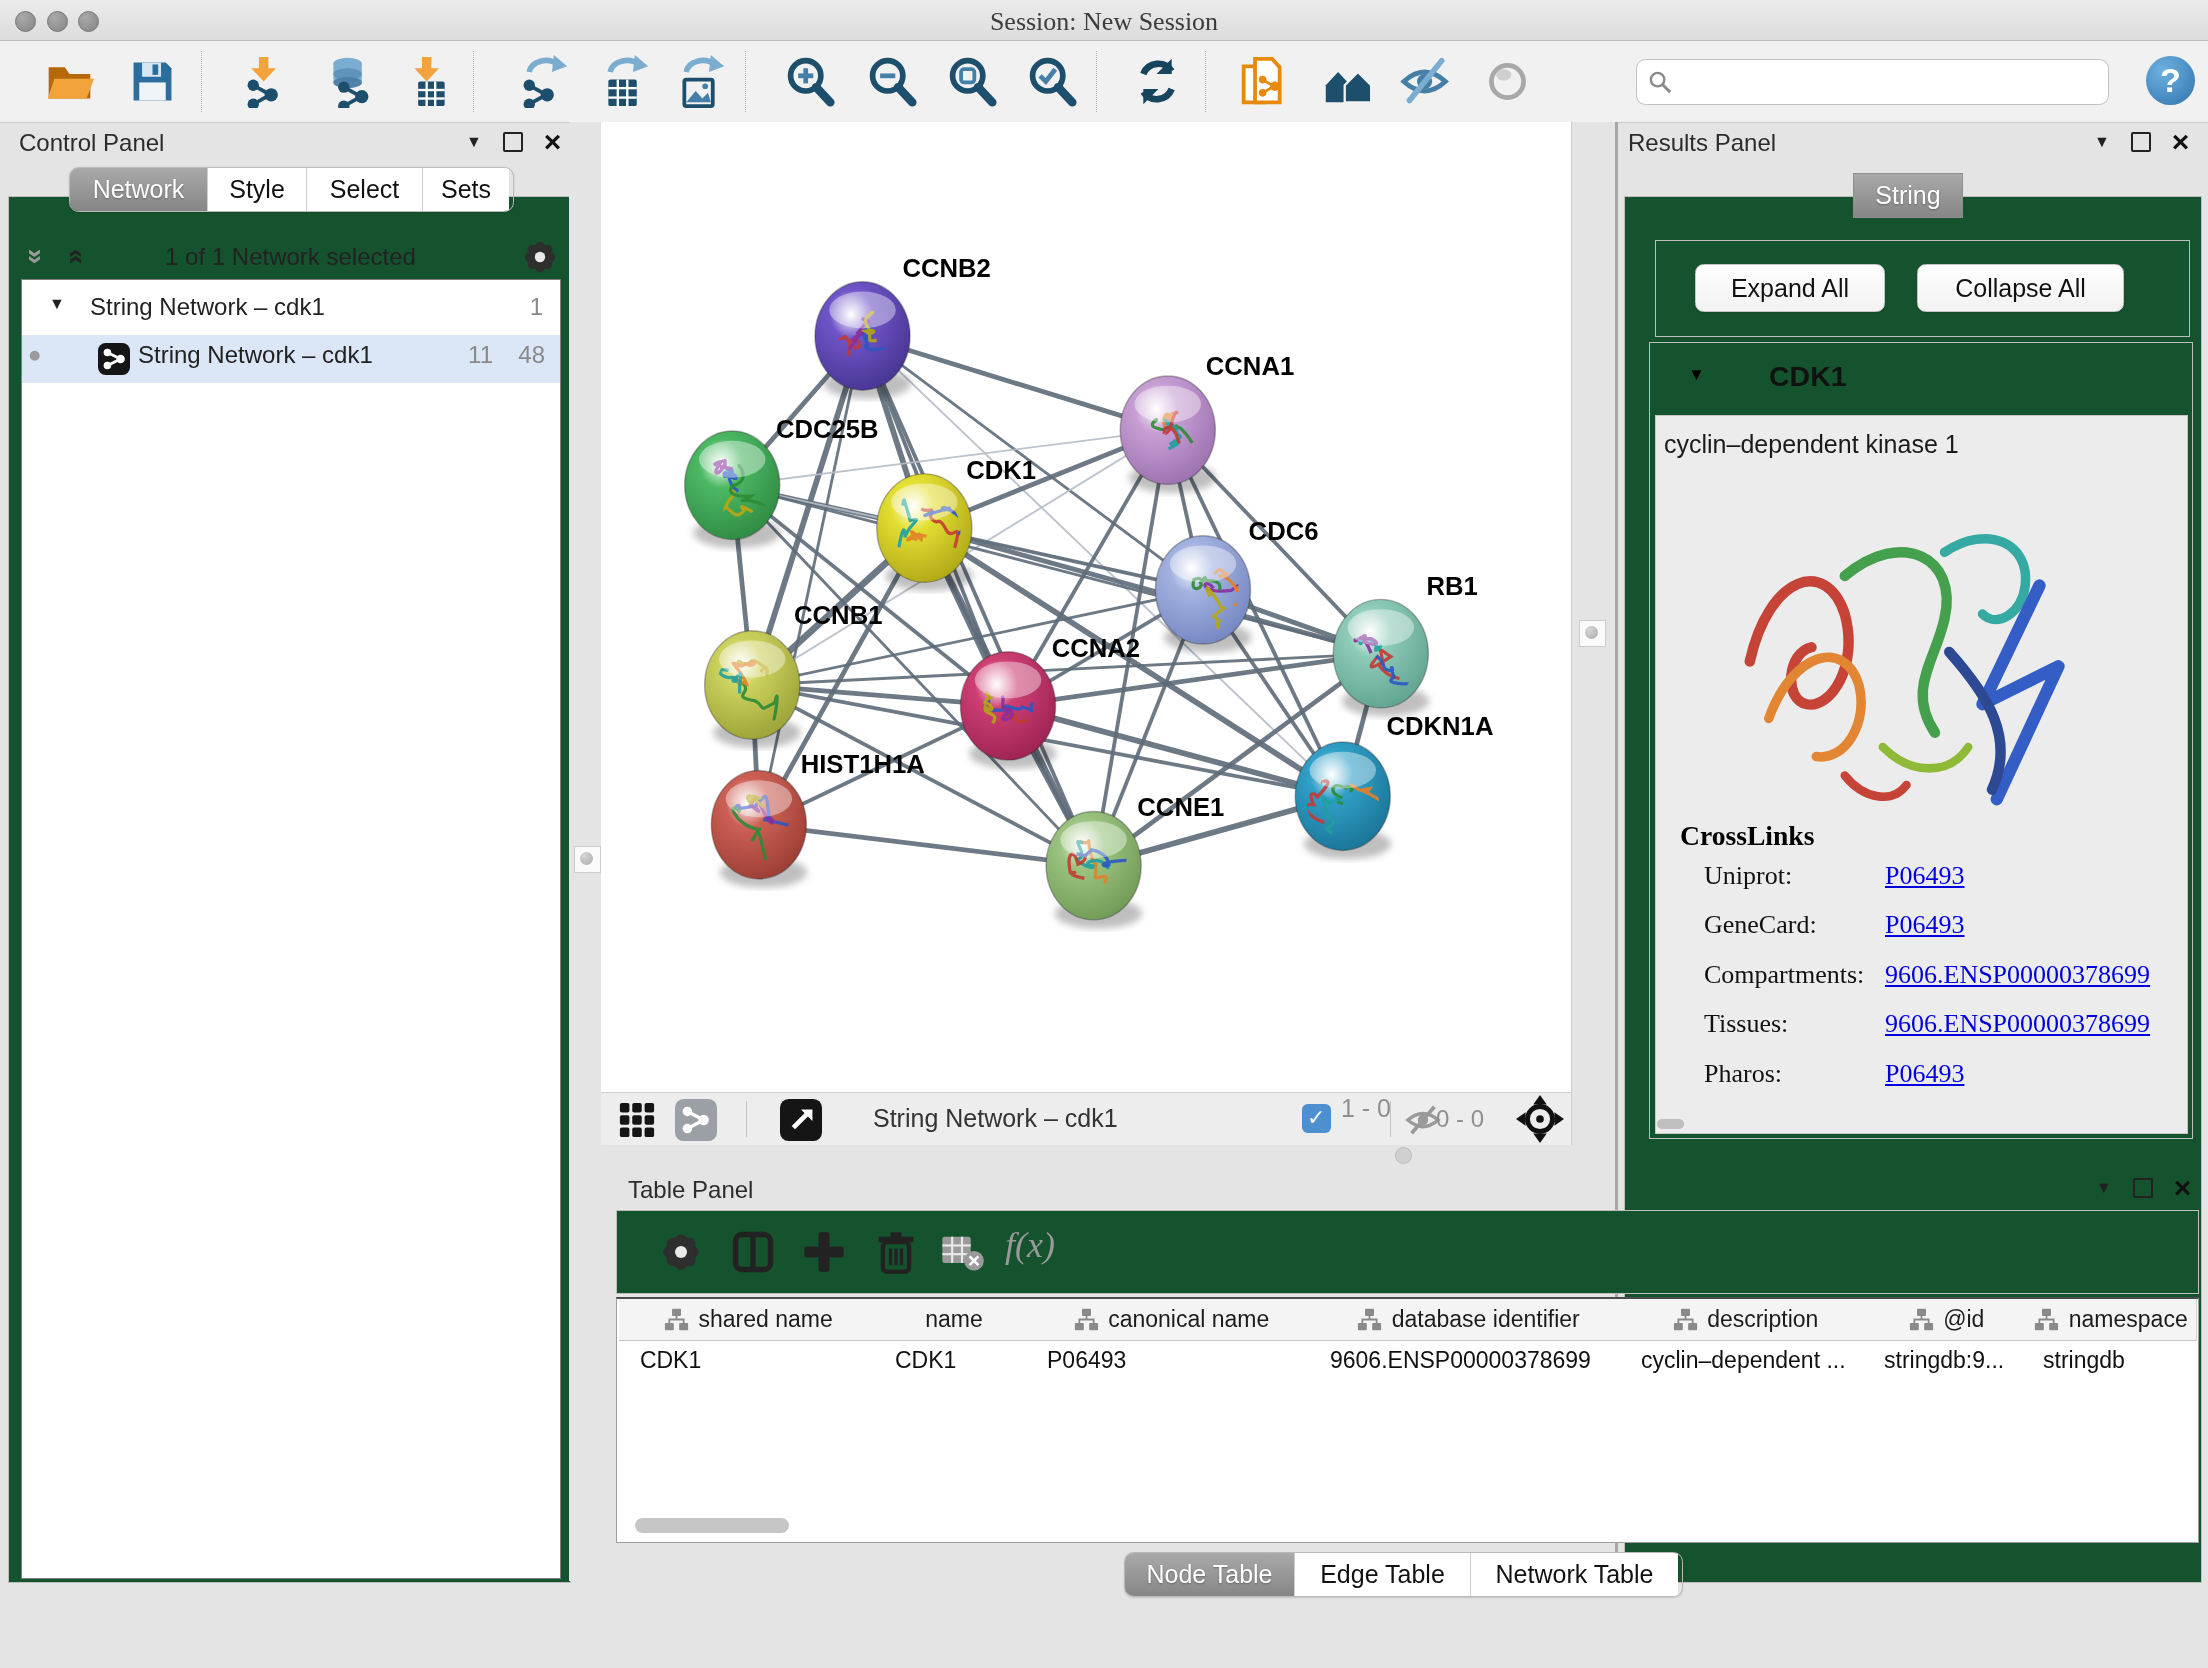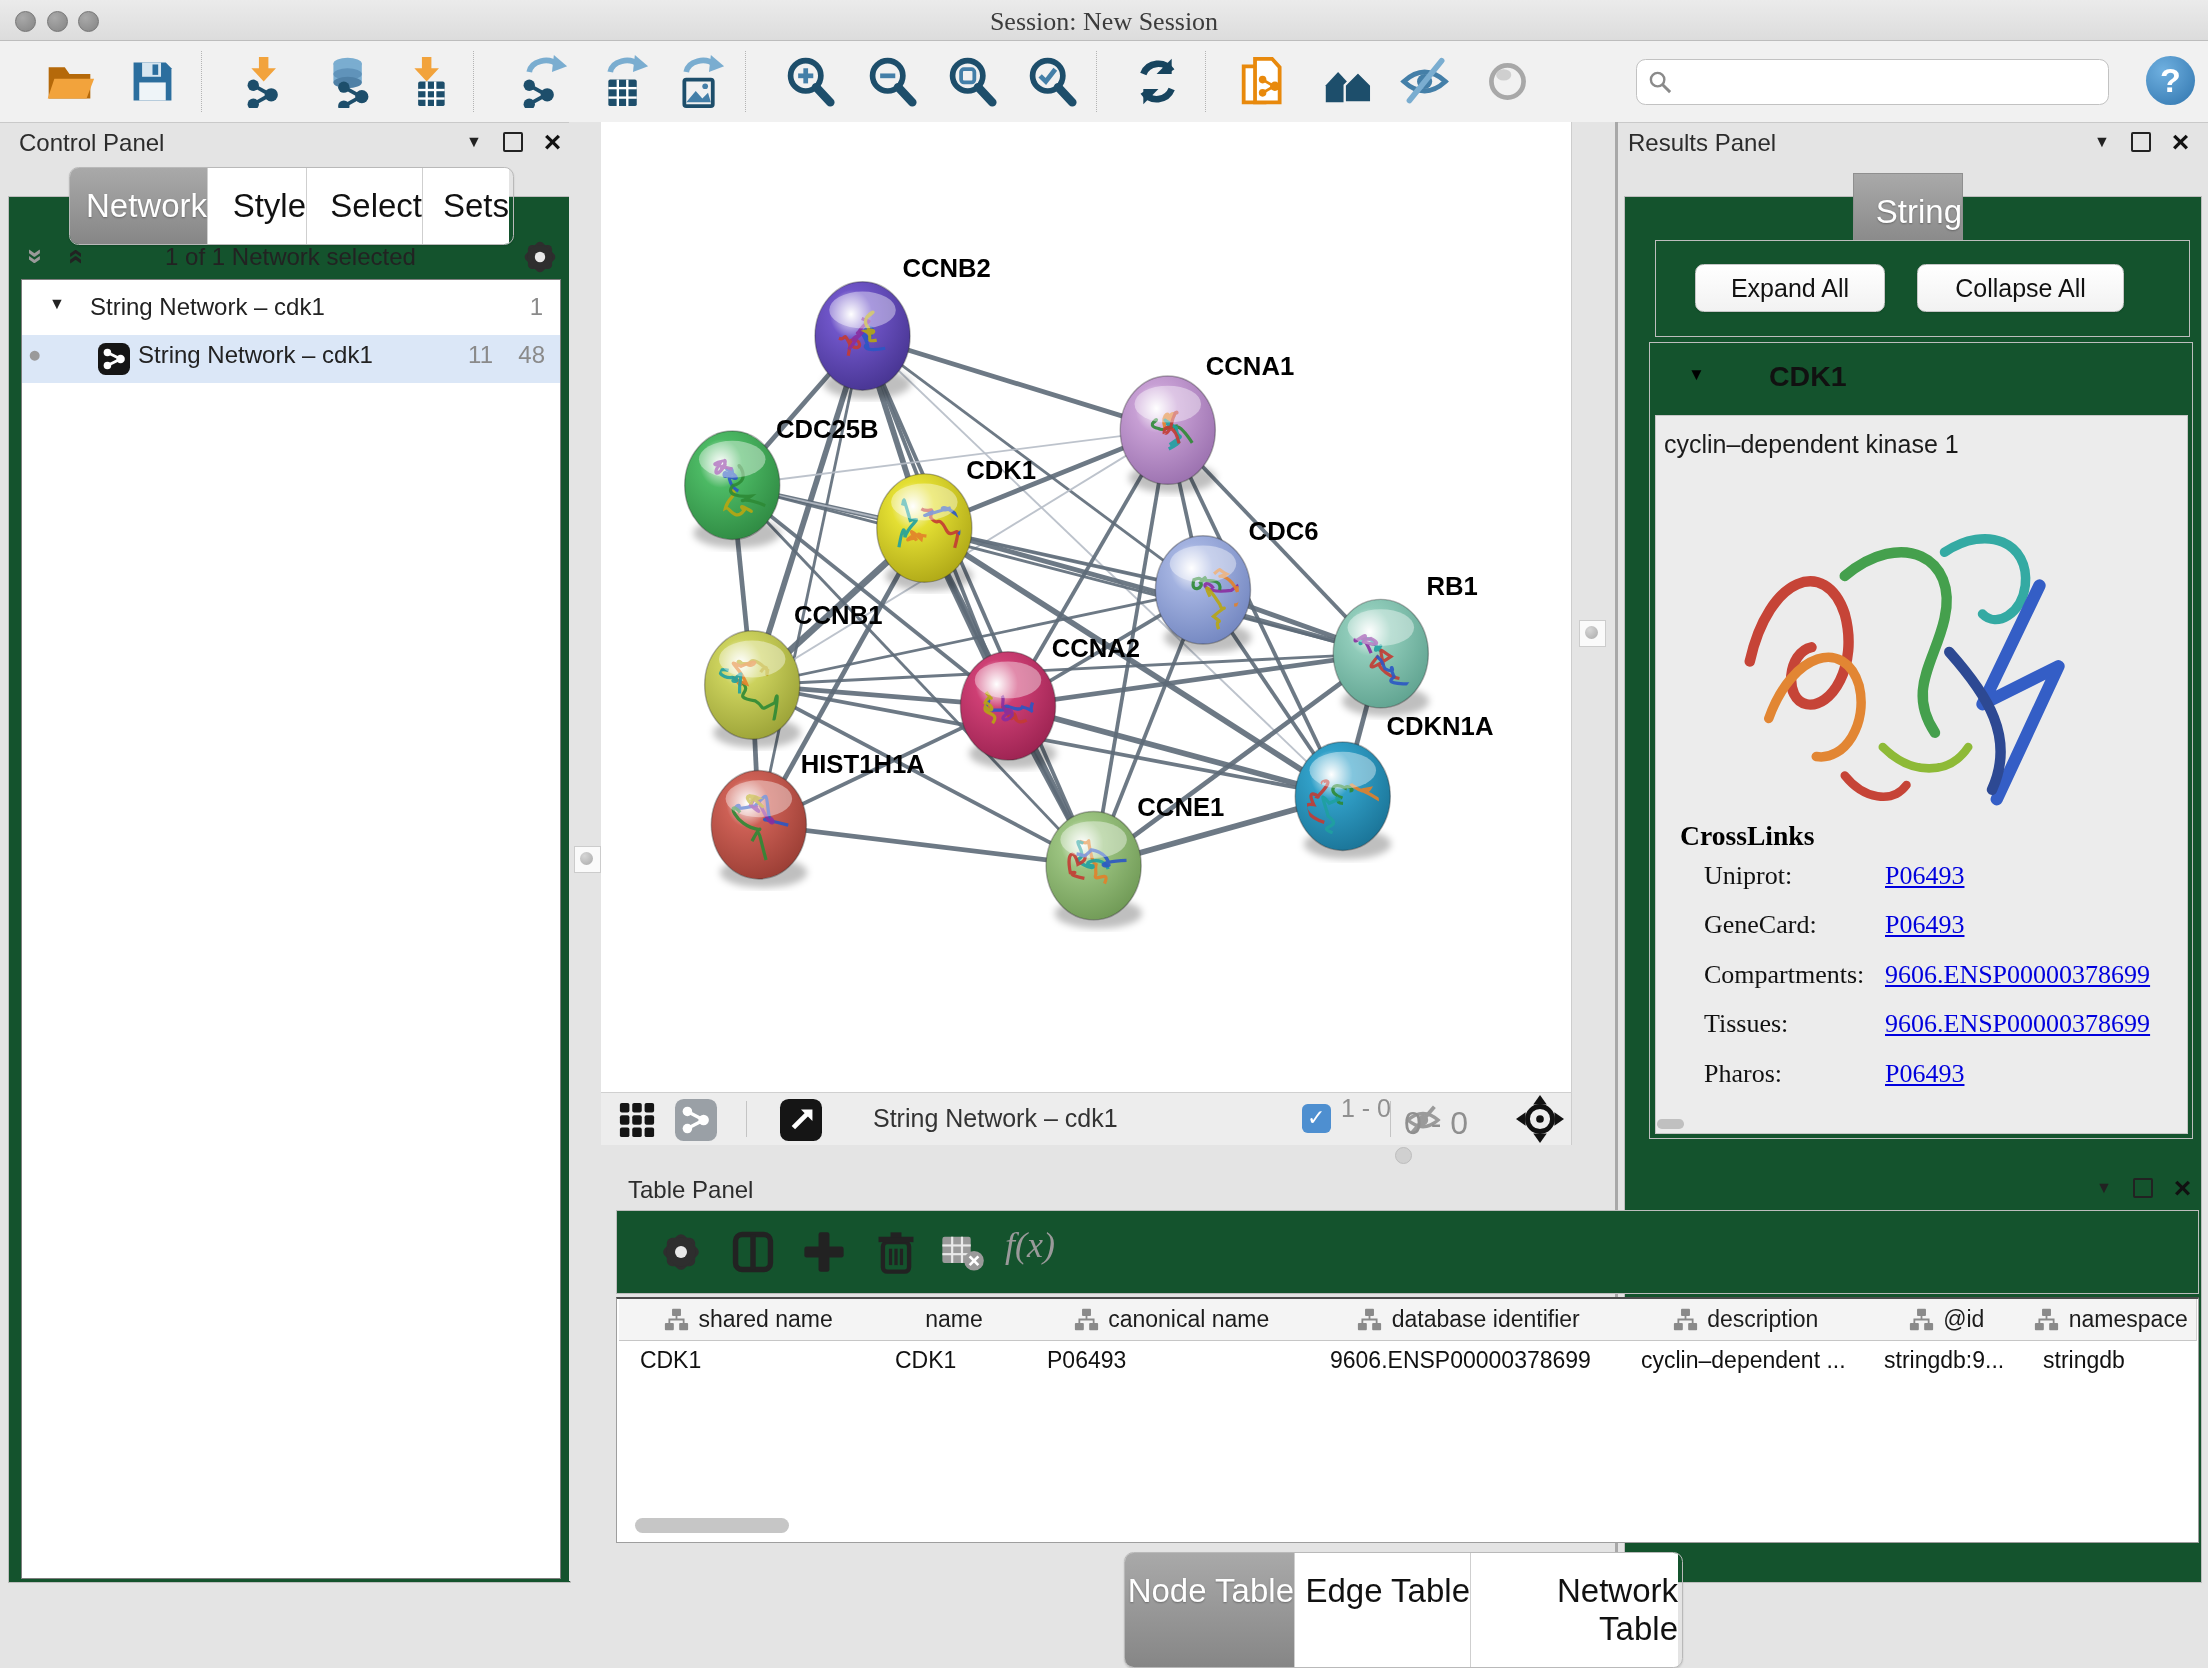--- a/index.html
+++ b/index.html
@@ -27,21 +27,21 @@
       background:radial-gradient(circle at 35% 30%,#6fb0e0,#2f74ad);color:#fff;font-size:34px;
       font-weight:bold;text-align:center;line-height:49px;cursor:pointer;}
   
   .panel-title{font-size:24px;color:#2c2c2c;}
   .pctl{position:absolute;top:0;display:flex;gap:21px;align-items:center;height:32px;}
   .pctl .tri{font-size:16px;color:#222;}
   .pctl .sq{width:16px;height:16px;border:2.4px solid #222;border-radius:1.9px;}
   .pctl .x{font-size:30px;font-weight:bold;color:#111;line-height:16px;}
   .tabbar{position:absolute;display:flex;border:1px solid #b9b9b9;border-radius:9.5px;overflow:hidden;
       box-shadow:0 1px 1.9px rgba(0,0,0,.15);}
-  .tab{font-size:33px;padding:19px 0;text-align:right;background:#fff;color:#111;
+  .tab{font-size:25px;padding:7px 0;text-align:center;background:#fff;color:#111;
       border-right:1px solid #cfcfcf;cursor:pointer;}
   .tab:last-child{border-right:none;}
   .tab.active{background:linear-gradient(#a9a9a9,#868686);color:#fff;text-shadow:0 1px 1.9px rgba(0,0,0,.3);}
   .groupbox{position:absolute;background:#14532d;border:1px solid #bdbdbd;}
   
   #cp-box{left:7.6px;top:196px;width:561px;height:1385px;}
   #cp-tree{position:absolute;left:21px;top:279px;width:538px;height:1298px;background:#fff;
       border:1.9px solid #7e7e7e;}
   .tree-row{position:absolute;left:0;width:100%;height:48px;font-size:24px;color:#222;}
   .tree-row .cnt{position:absolute;color:#8a8a8a;}
@@ -678,21 +678,21 @@
     <div class="abs" style="left:701px;top:11.4px;width:28.5px;height:28.5px;background:#4e8fd0;border-radius:5.7px;color:#fff;font-size:22px;text-align:center;line-height:28.5px">✓</div>
     <div class="abs graytext" style="left:740px;top:1px;font-size:25px">1 - 0</div>
     <div class="nbsep" style="left:789px"></div>
     <div class="abs" style="left:804px;top:9.5px;width:36px;height:34px">
       <svg viewBox="0 0 38 36">
           <path d="M3 18 Q19 4 35 18 Q19 32 3 18 Z" fill="none" stroke="#9a9a9a" stroke-width="3.5"></path>
           <circle cx="19" cy="18" r="5.5" fill="#9a9a9a"></circle>
           <line x1="7" y1="32" x2="31" y2="4" stroke="#9a9a9a" stroke-width="4"></line>
         </svg>
     </div>
-    <div class="abs graytext" style="left:803px;top:12.4px;font-size:32px">0 - 0</div>
+    <div class="abs graytext" style="left:835px;top:12.4px;font-size:24px">0 - 0</div>
     <div class="abs" style="left:915px;top:1.9px;width:48px;height:48px">
       <svg viewBox="0 0 50 50">
           <circle cx="25" cy="25" r="13" fill="none" stroke="#111" stroke-width="5"></circle>
           <circle cx="25" cy="25" r="4" fill="#111"></circle>
           <g fill="#111">
             <path d="M25 0 l7 10 h-14 Z"></path>
             <path d="M25 50 l7 -10 h-14 Z"></path>
             <path d="M0 25 l10 -7 v14 Z"></path>
             <path d="M50 25 l-10 -7 v14 Z"></path>
           </g>

